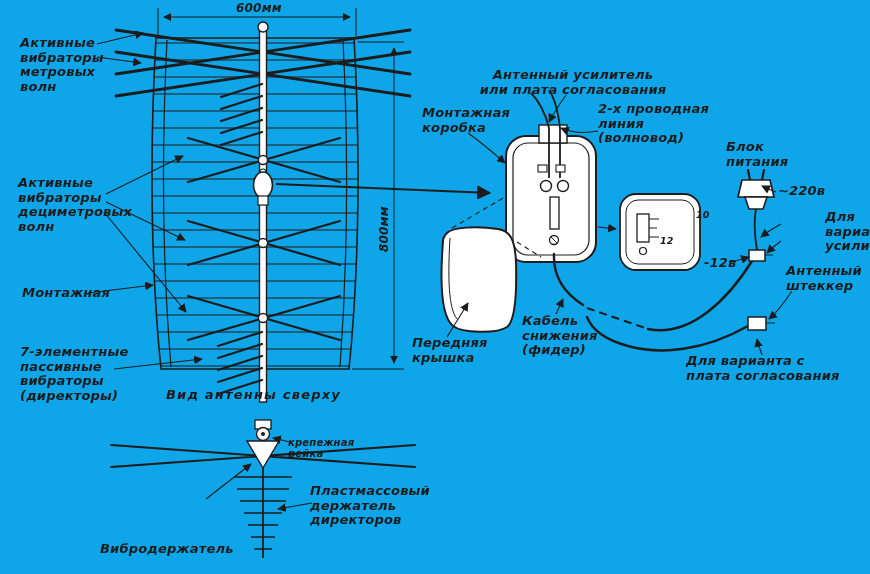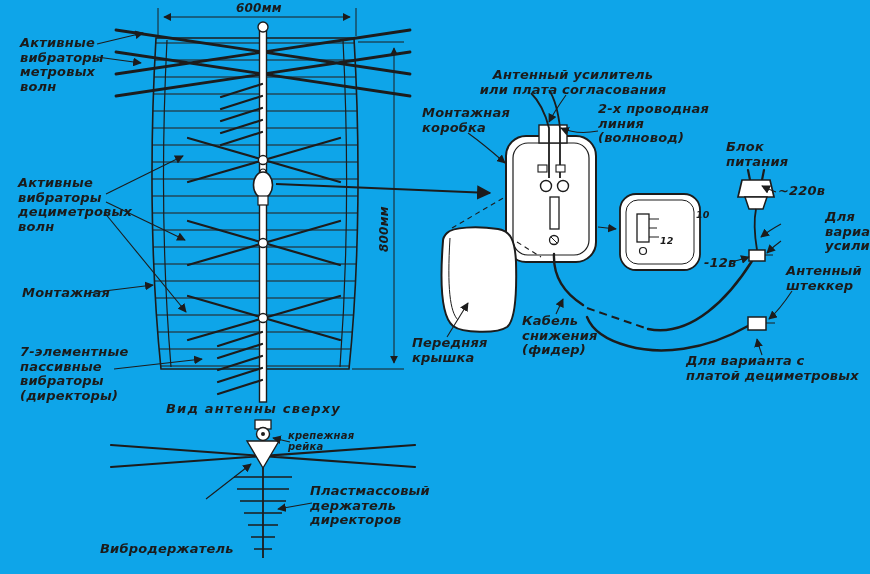--- a/index.html
+++ b/index.html
@@ -14,21 +14,21 @@
   .thick2{stroke-width:2;}
   .el{stroke-width:2.2;stroke-linecap:round;}
   .el-thick{stroke-width:2.8;stroke-linecap:round;}
   .lead{stroke-width:1.1;}
   .arrow2{stroke-width:1.8;}
   .cable{stroke-width:2.4;stroke-linecap:round;}
   .dash{stroke-width:2;stroke-dasharray:8 5;}
   .dash2{stroke-width:1.1;stroke-dasharray:5 4;}
   .label{position:absolute;font-style:italic;font-weight:700;font-size:13px;line-height:1.12;
          color:#1b1b1b;white-space:pre-line;letter-spacing:.2px;}
-  .label.small{font-size:10px;}
+  .label.small{font-size:10px;margin-top:7px;}
   .label.tiny{font-size:9.5px;}
   .label.title{font-size:13px;letter-spacing:1.2px;}
   .label.dim{font-size:12px;}
   .label.vertical{transform:rotate(-90deg);transform-origin:0 0;}
   .label.center{text-align:center;}
 </style>
 </head>
 <body>
 
 <div class="stage">
@@ -161,21 +161,21 @@
   <div class="label" style="left:18px;top:176px;">Активные
 вибраторы
 дециметровых
 волн</div>
   <div class="label" style="left:22px;top:286px;">Монтажная</div>
   <div class="label" style="left:20px;top:345px;">7-элементные
 пассивные
 вибраторы
 (директоры)</div>
 
-  <div class="label title" style="left:166px;top:402px;text-align:center;">Вид антенны сверху</div>
+  <div class="label title" style="left:166px;top:388px;text-align:center;">Вид антенны сверху</div>
   <div class="label small" style="left:288px;top:430px;">крепежная
 рейка</div>
   <div class="label" style="left:100px;top:494px;margin-top:48px;">Вибродержатель</div>
   <div class="label center" style="left:478px;top:68px;width:190px;">Антенный усилитель
 или плата согласования</div>
 
   <div class="label" style="left:310px;top:484px;">Пластмассовый
 держатель
 директоров</div>
   <div class="label" style="left:422px;top:106px;">Монтажная
@@ -194,15 +194,15 @@
   <div class="label" style="left:726px;top:140px;">Блок
 питания</div>
   <div class="label" style="left:778px;top:184px;text-align:right;">~220в</div>
   <div class="label" style="left:704px;top:256px;">-12в</div>
   <div class="label" style="left:780px;top:210px;margin-left:45px;">Для
 варианта с
 усилителем</div>
   <div class="label" style="left:786px;top:264px;">Антенный
 штеккер</div>
   <div class="label" style="left:686px;top:354px;">Для варианта с
-платой дециметровых</div>
+плата согласования</div>
 
 </div>
 
 </body></html>

